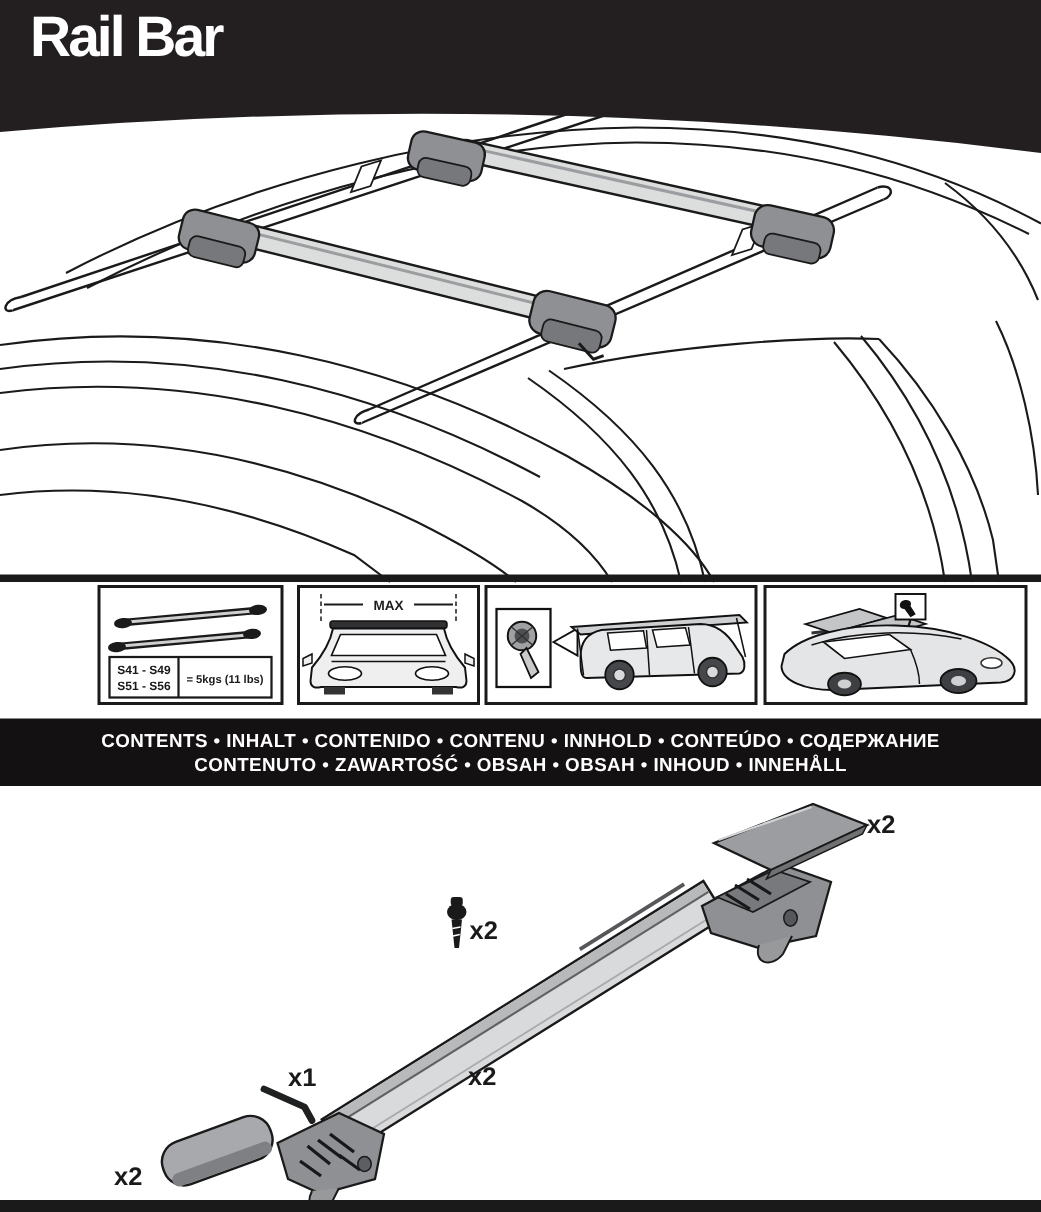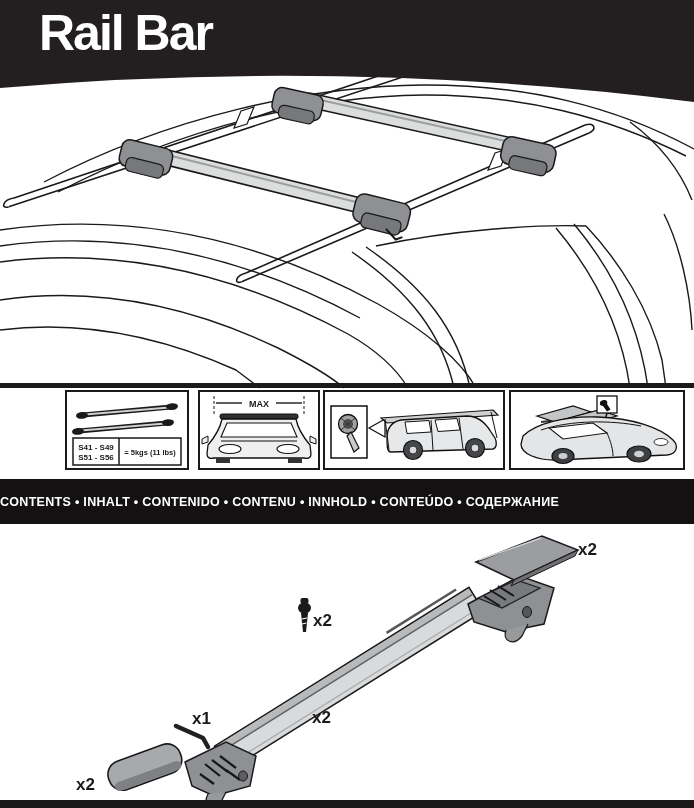--- a/index.html
+++ b/index.html
@@ -4,32 +4,32 @@
 <style>
   html,body{margin:0;padding:0;}
   body{
     width:694px;height:808px;position:relative;background:#fff;overflow:hidden;
     font-family:"Liberation Sans",sans-serif;
   }
   .abs{position:absolute;}
   
   #page-title{
     position:absolute;left:20px;top:4px;color:#fff;
-    font-size:50px;font-weight:bold;letter-spacing:-2px;z-index:5;margin-left:19px;
+    font-size:38px;font-weight:bold;letter-spacing:-2px;z-index:5;
   }
   
   .info-box{
     position:absolute;top:390px;height:80px;background:#fff;
     border:2px solid #1a1a1a;box-sizing:border-box;text-decoration:underline;
   }
   .info-box svg{display:block;width:100%;height:100%;}
   
   #contents-banner{
     position:absolute;left:0;top:479px;width:694px;height:45px;background:#141112;
-    display:flex;flex-direction:column;align-items:flex-start;justify-content:center;
+    display:flex;flex-direction:column;align-items:center;justify-content:center;
     z-index:4;
   }
   #contents-banner div{
     color:#fff;font-weight:bold;font-size:12.5px;line-height:16px;letter-spacing:.3px;
     white-space:nowrap;
   }
   svg text{font-family:"Liberation Sans",sans-serif;font-weight:bold;fill:#1a1a1a;}
   .qty-label{font-size:17px;}
 </style>
 </head>
@@ -203,20 +203,21 @@
     <ellipse cx="52" cy="64" rx="11" ry="7.5" fill="#3d3f42" stroke="#111" stroke-width="1.2"></ellipse>
     <ellipse cx="52" cy="64" rx="4.5" ry="3" fill="#cfd0d1"></ellipse>
     <ellipse cx="128" cy="62" rx="12" ry="8" fill="#3d3f42" stroke="#111" stroke-width="1.2"></ellipse>
     <ellipse cx="128" cy="62" rx="5" ry="3.3" fill="#cfd0d1"></ellipse>
     <ellipse cx="150" cy="50" rx="7" ry="3.5" fill="#fff" stroke="#333" stroke-width="1"></ellipse>
   </svg>
 </div>
 
 <div id="contents-banner">
   <div>CONTENTS • INHALT • CONTENIDO • CONTENU • INNHOLD • CONTEÚDO • СОДЕРЖАНИЕ</div>
+  <div>CONTENUTO • ZAWARTOŚĆ • OBSAH • OBSAH • INHOUD • INNEHÅLL</div>
 </div>
 
 <svg class="abs" style="left:0;top:524px;" width="694" height="284" viewBox="0 0 694 284">
 
   <g>
     <g transform="translate(227,231) rotate(-32)">
       <rect x="-6" y="-14" width="300" height="28" fill="#d9dadb" stroke="#1a1a1a" stroke-width="1.6"></rect>
       <rect x="-5" y="-13" width="298" height="7" fill="#b7b9bb"></rect>
       <line x1="-5" y1="-6" x2="293" y2="-6" stroke="#5f6163" stroke-width="1.4"></line>
       <line x1="-5" y1="9" x2="293" y2="9" stroke="#a7a9ab" stroke-width="1.2"></line>

